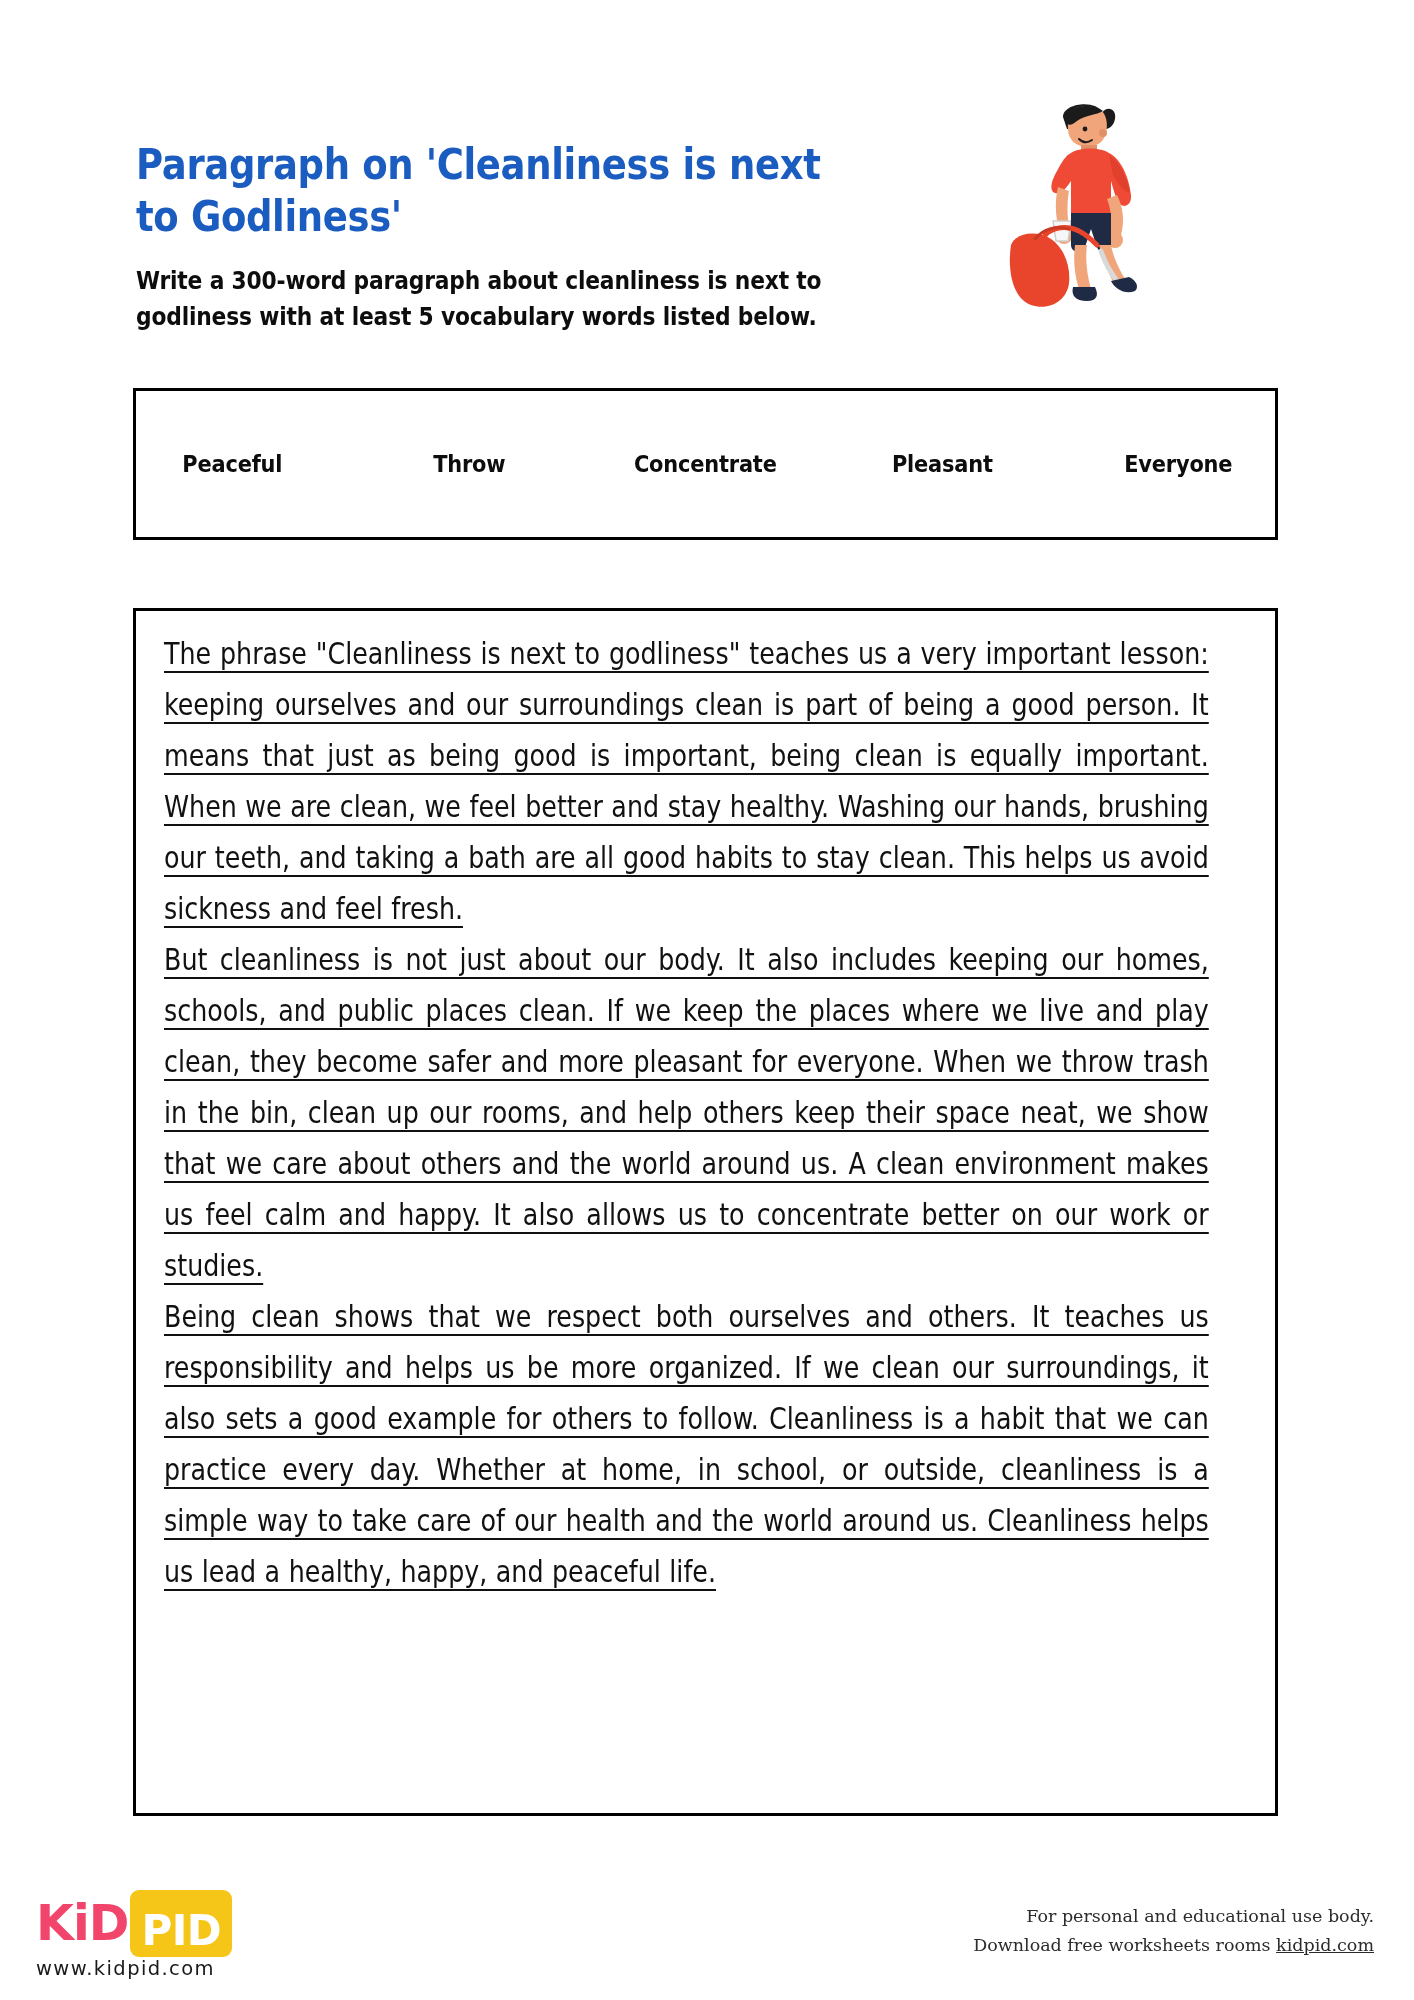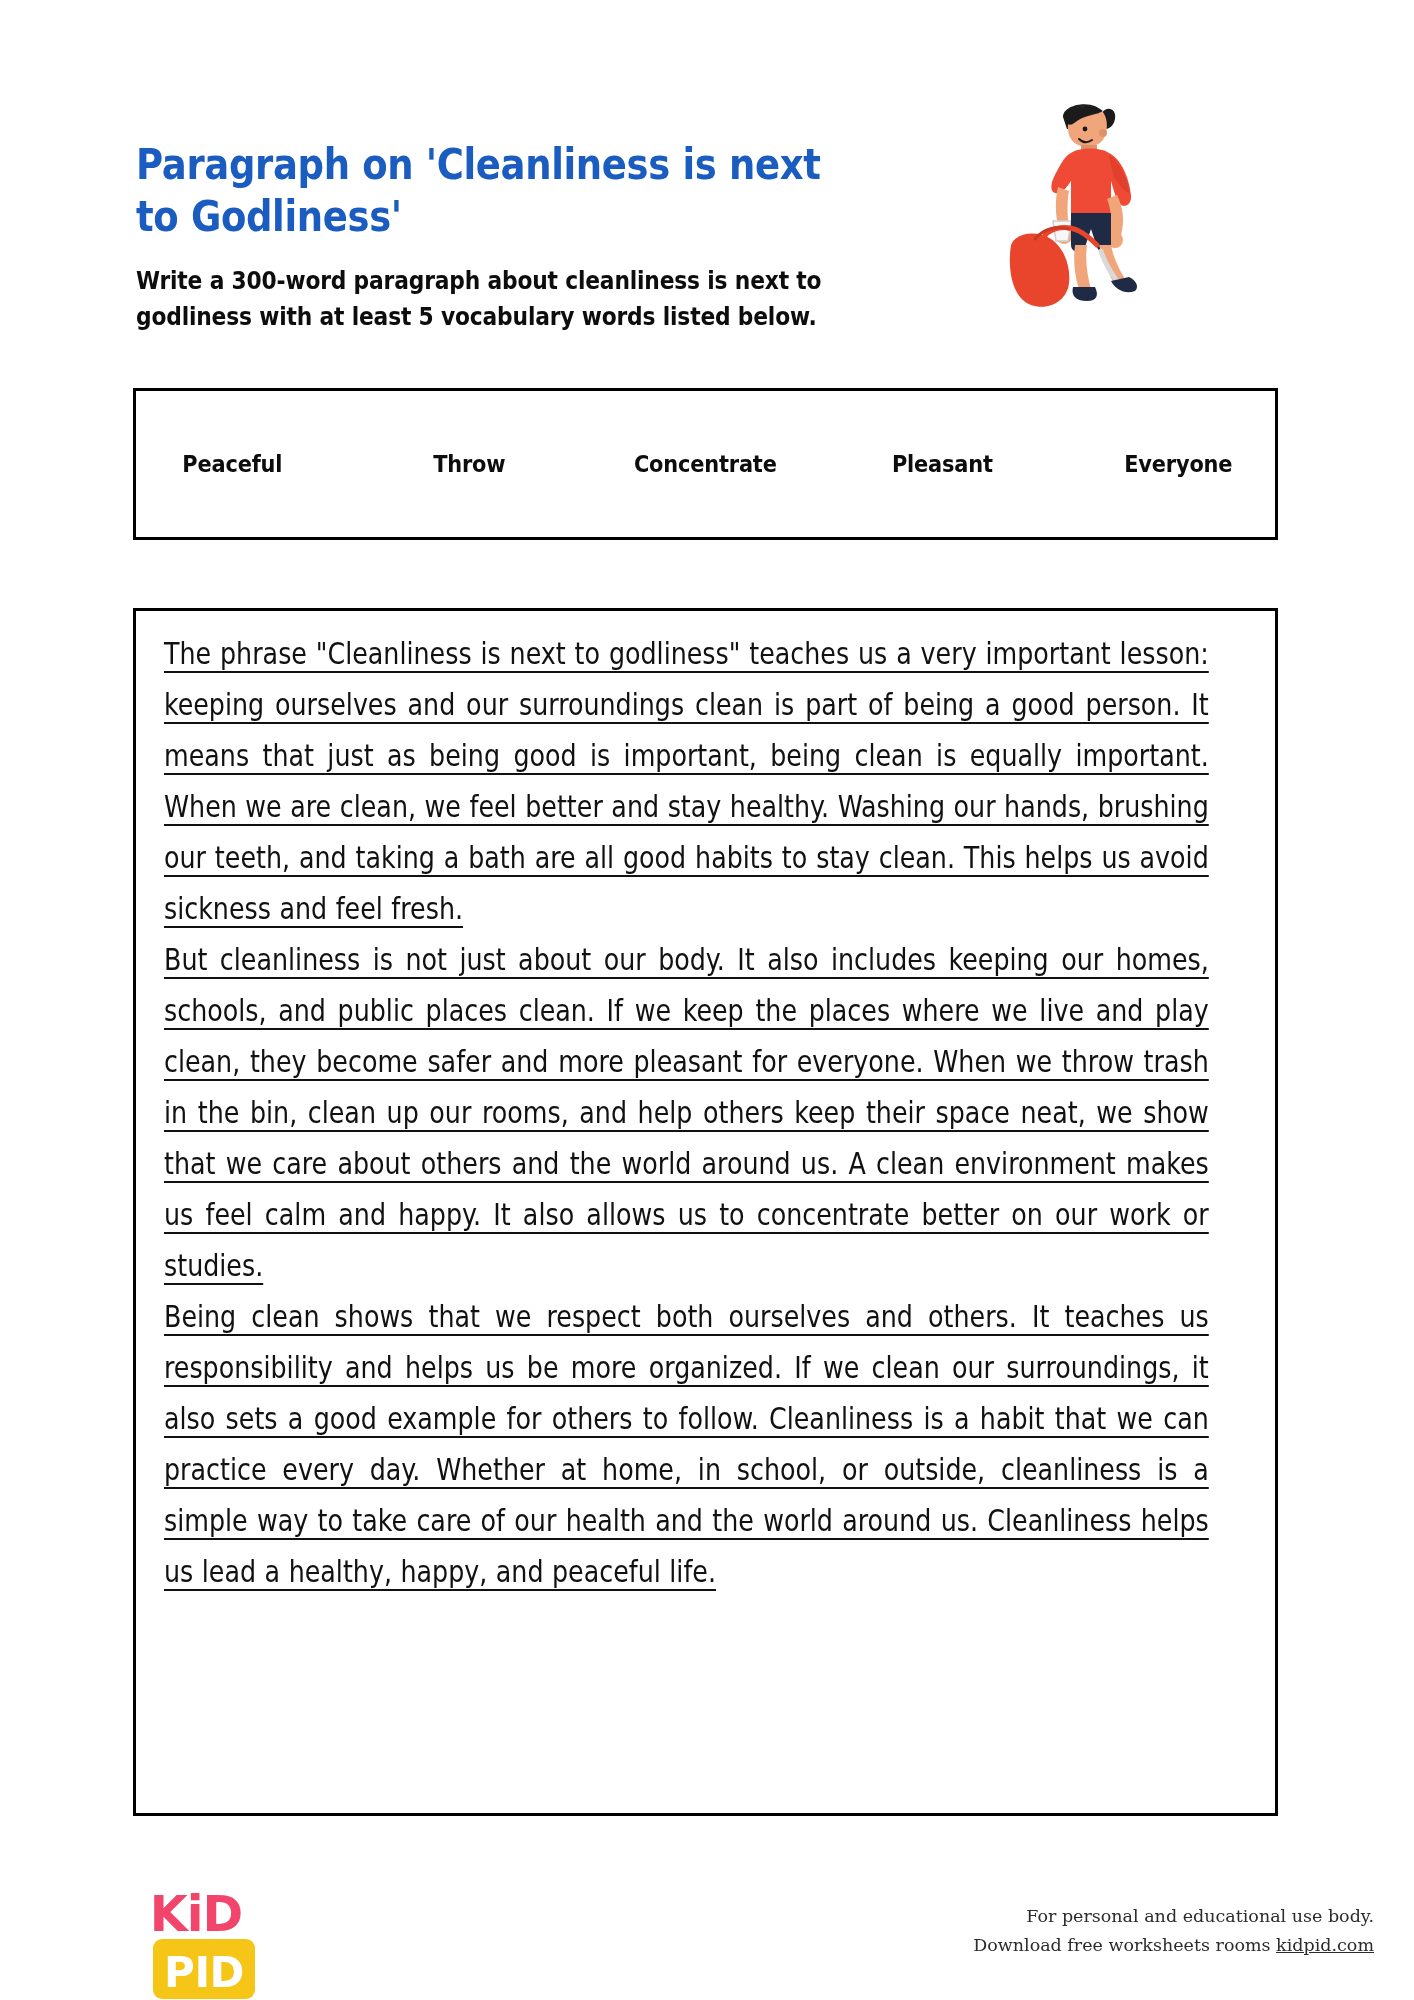--- a/index.html
+++ b/index.html
@@ -106,34 +106,34 @@
   }
   .para.last { text-align: justify; }
   .para + .para { margin-top: 0; }
 
   
   .footer-logo {
     position: absolute;
     left: 36px; top: 1890px;
     width: 320px;
   }
-  .logo-row { display: flex; align-items: center; flex-direction: column; }
+  .logo-row { display: flex; align-items: center; }
   .logo-kid {
     font-family: "DejaVu Sans", sans-serif;
     font-weight: 700;
     font-size: 49px;
     color: #f2456b;
     letter-spacing: -1px;
     line-height: 1;
   }
   .logo-pid-wrap {
     background: #f5c518;
     border-radius: 9px;
-    padding: 13px 11px 5px 11px;
-    margin-left: 16px;
+    padding: 20px 11px 5px 11px;
+    margin-left: 2px;
   }
   .logo-pid {
     font-family: "DejaVu Sans", sans-serif;
     font-weight: 700;
     font-size: 42px;
     color: #ffffff;
     letter-spacing: -0.5px;
     line-height: 1;
   }
   .logo-url {

